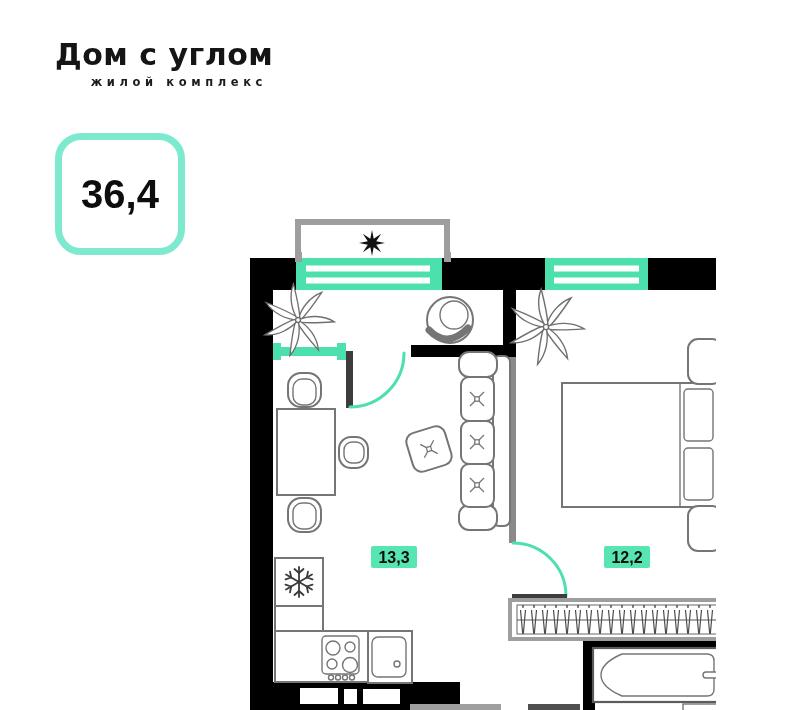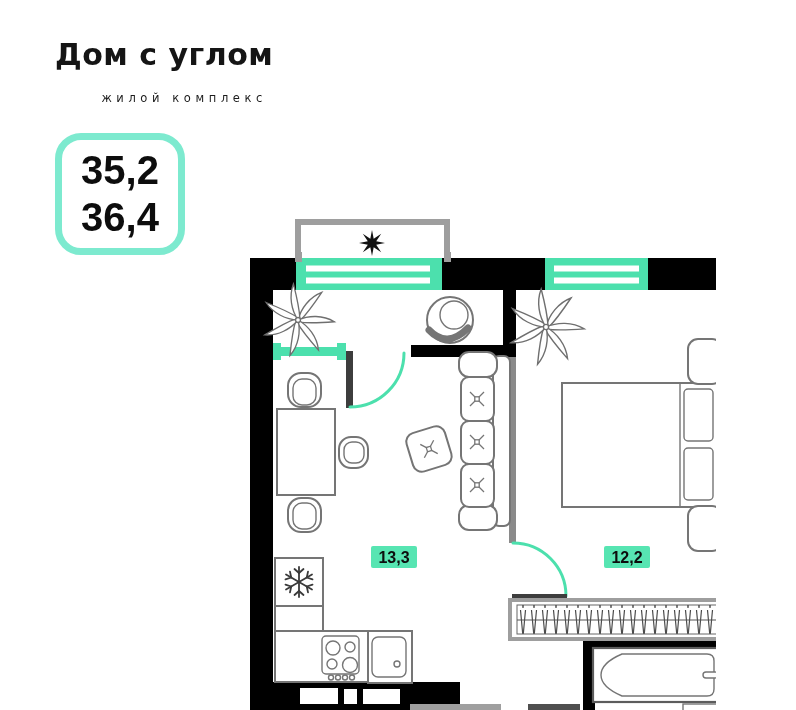--- a/index.html
+++ b/index.html
@@ -2,22 +2,22 @@
 <html style="--accent: #4ce0ad; --badge-border: #7deacf; --label-bg: #57e5b2; --wall: #000000; --partition: #8a8a8a; --door-leaf: #3d3d3d; --furniture: #757575; --frame-gray: #9e9e9e;"><head>
 <meta charset="utf-8">
 <style>
   html,body{margin:0;padding:0;background:#fff}
   .canvas{position:relative;width:716px;height:710px;background:#fff;overflow:hidden;
           font-family:"Liberation Sans",sans-serif}
   
   .logo{position:absolute;left:55px;top:38px;width:212px;text-align:right;color:#151515}
   .logo-title{font-family:"DejaVu Sans",sans-serif;font-weight:700;font-size:30px;
               letter-spacing:.5px;line-height:1.1;white-space:nowrap}
-  .logo-sub{font-family:"DejaVu Sans",sans-serif;font-size:11.5px;font-weight:400;
-            letter-spacing:4.6px;margin-top:20px;color:#1c1c1c;white-space:nowrap}
+  .logo-sub{font-family:"DejaVu Sans",sans-serif;font-size:11.5px;font-weight:700;
+            letter-spacing:4.6px;margin-top:4px;color:#1c1c1c;white-space:nowrap}
   
   .badge{position:absolute;left:55px;top:133px;width:116px;height:108px;
          border:7px solid var(--badge-border,#7deacf);border-radius:26px;background:#fff;
          display:flex;flex-direction:column;justify-content:center;align-items:center;
          font-weight:700;font-size:40px;line-height:1.17;color:#0d0d0d}
   
   .plan{position:absolute;left:0;top:0}
   .wall{fill:#000}
   .teal{fill:var(--accent,#4ce0ad)}
   .stripe{fill:#fff}
@@ -40,21 +40,20 @@
 <body>
 
 <div class="canvas">
 
   <div class="logo">
     <div class="logo-title">Дом с углом</div>
     <div class="logo-sub">жилой комплекс</div>
   </div>
 
   <div class="badge">
-    <div>35,2</div>
     <div>36,4</div>
   </div>
 
   <svg class="plan" width="796" height="710" viewBox="0 0 796 710">
     <defs>
       <pattern id="hangers" width="11" height="29" patternUnits="userSpaceOnUse">
         <path class="hanger" d="M3.5 1 L6 28 M8.5 1 L6 28" fill="none"></path>
       </pattern>
       <g id="xsym">
         <line class="xmark" x1="-7" y1="-7" x2="7" y2="7"></line>

